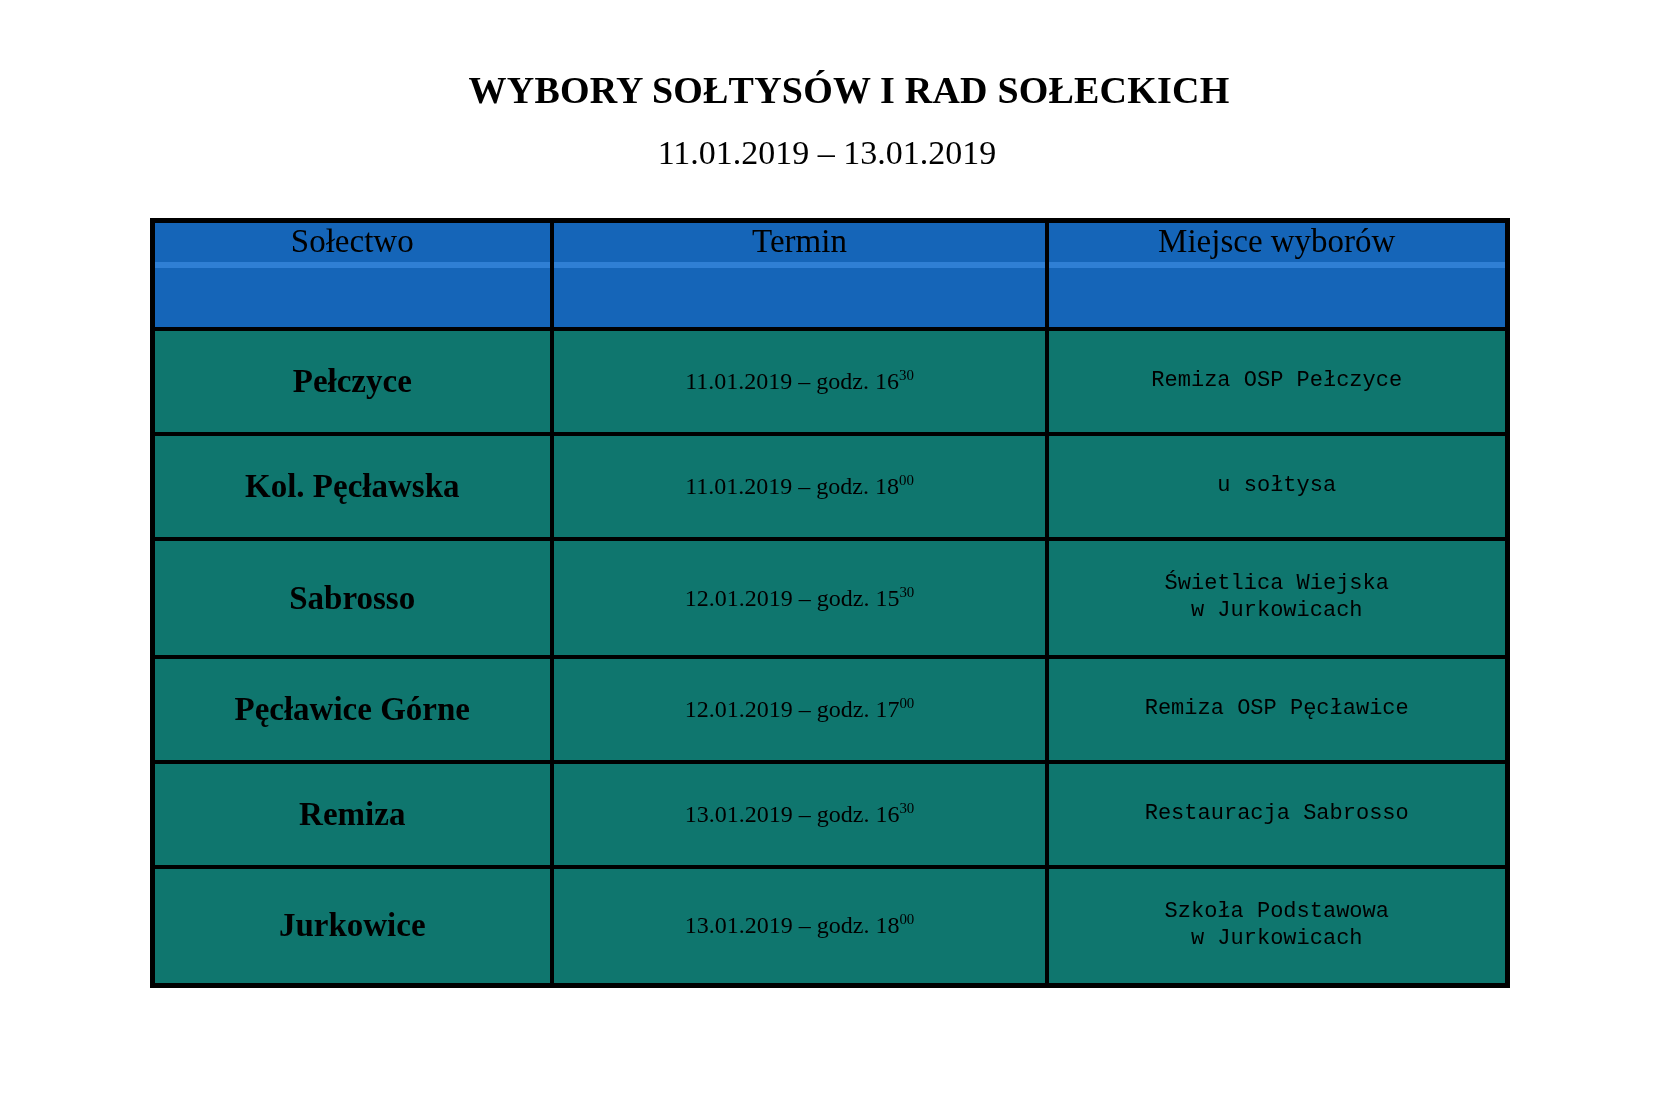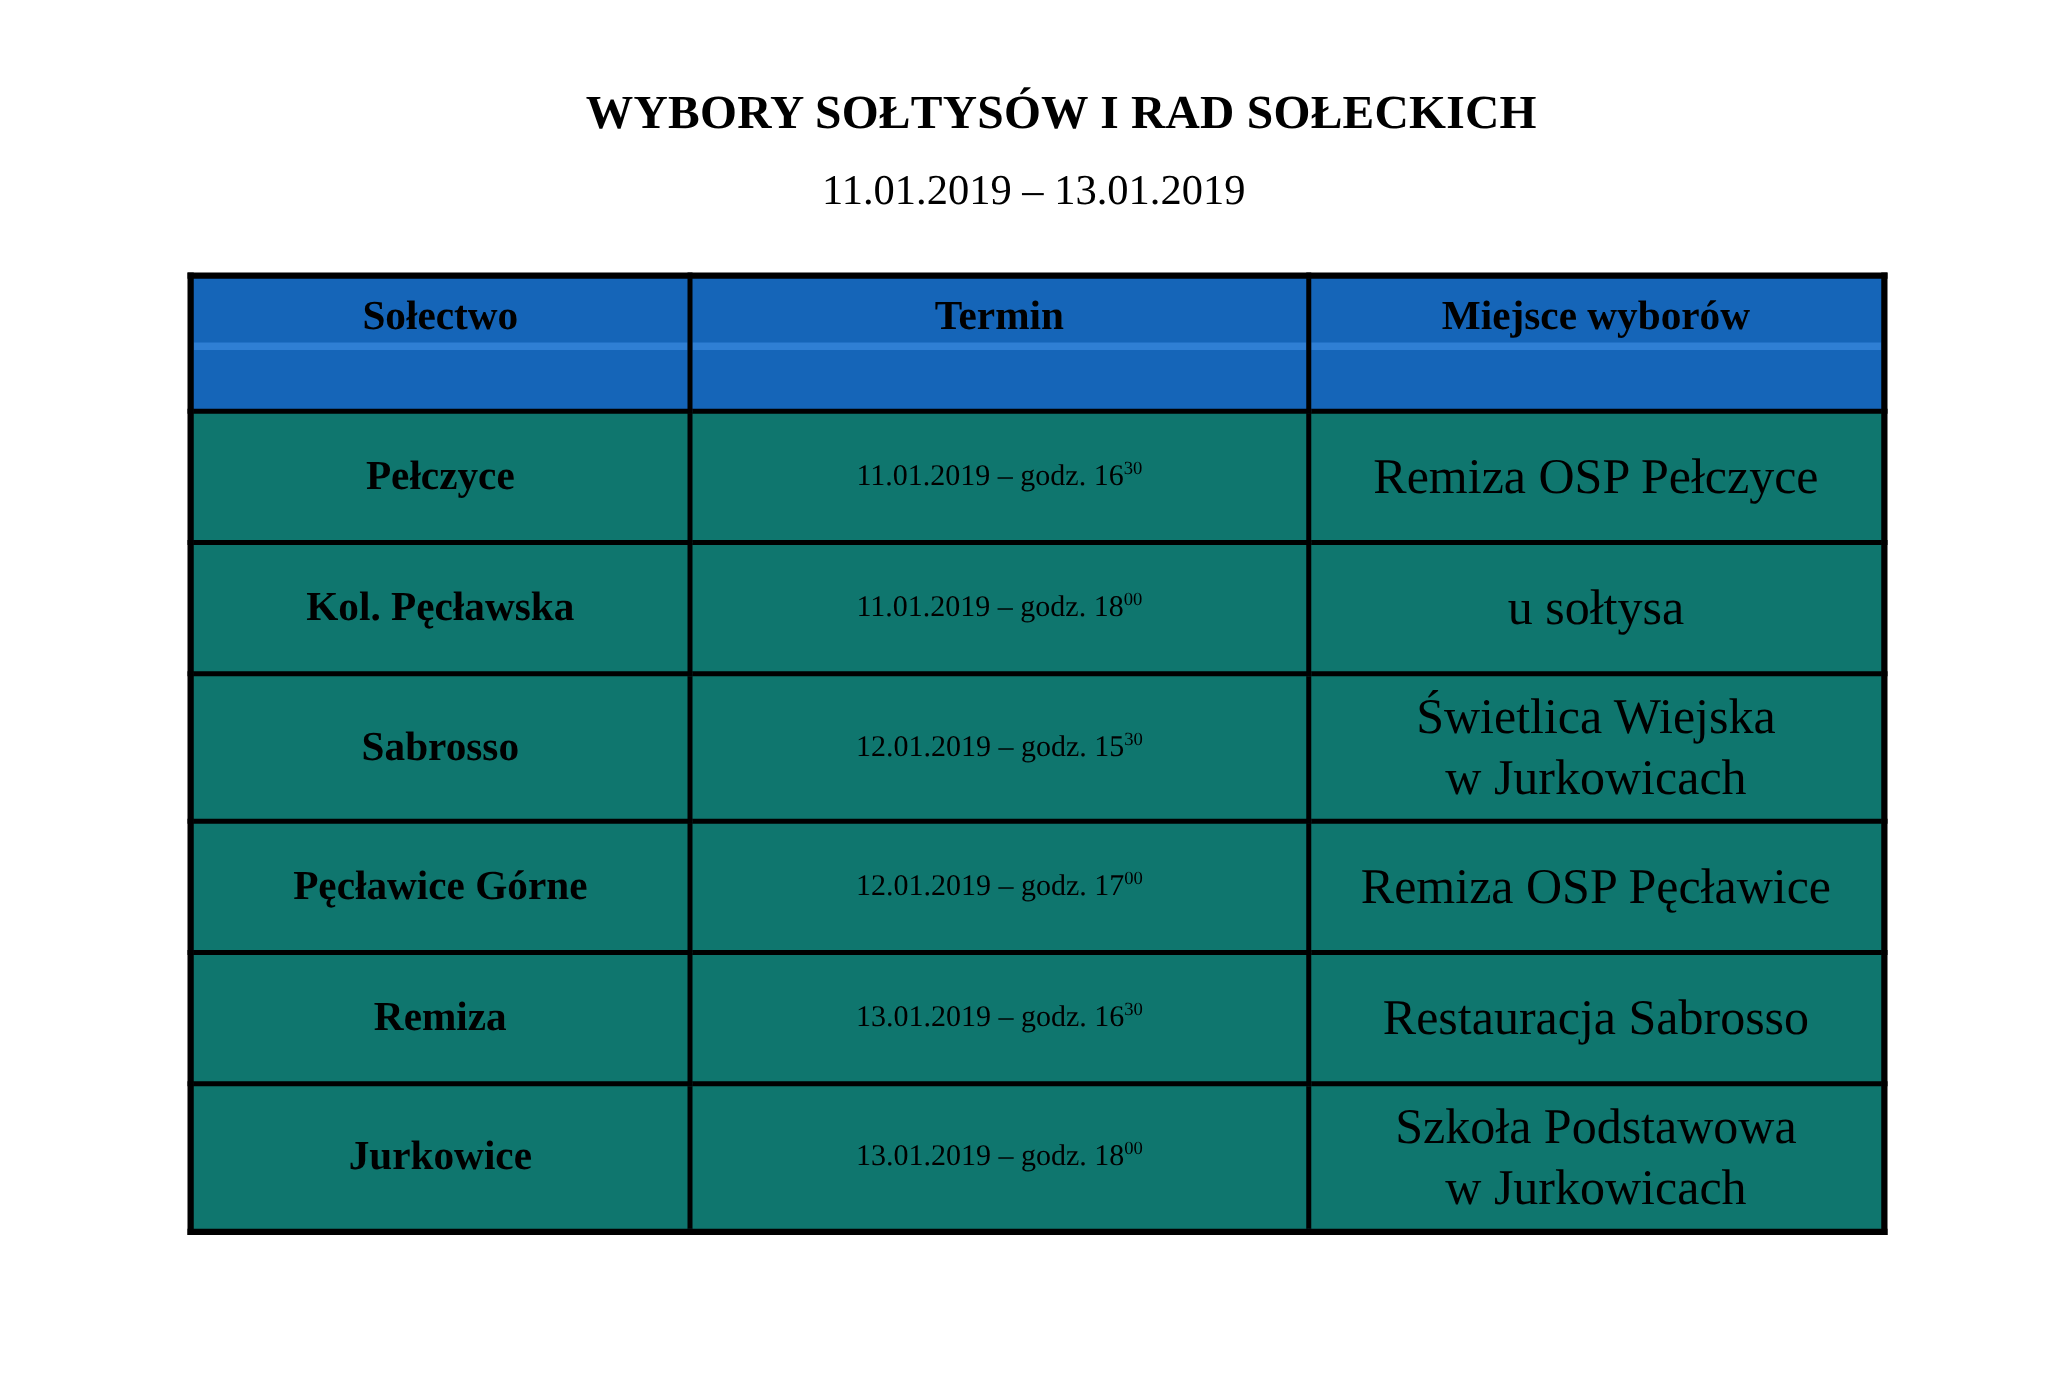--- a/index.html
+++ b/index.html
@@ -53,23 +53,23 @@
     padding: 0;
   }
   thead th {
     background: #1565b8;
     height: 104px;
     vertical-align: top;
   }
   thead th .hd {
     display: block;
     text-align: center;
-    font-weight: bold;
+    font-weight: normal;
     font-size: 33px;
-    padding-top: 12px;
+    padding-top: 0;
     color: #000000;
   }
   thead th .hd-stripe {
     display: block;
     height: 6px;
     background: #2f7fd4;
     margin-top: 2px;
   }
   tbody td {
     background: #0f766e;
@@ -80,22 +80,23 @@
   tbody tr.tall { height: 118px; }
   td.col-name {
     font-weight: bold;
     font-size: 33px;
   }
   td.col-time {
     font-size: 24px;
     white-space: nowrap;
   }
   td.col-place {
-    font-size: 40px;
+    font-size: 22px;
     line-height: 1.22;
+    font-family: Liberation Mono, monospace;
   }
   sup.tm {
     font-size: 0.62em;
     vertical-align: super;
     line-height: 0;
   }
   .cell-inner {
     padding: 4px 8px;
   }
 </style>

